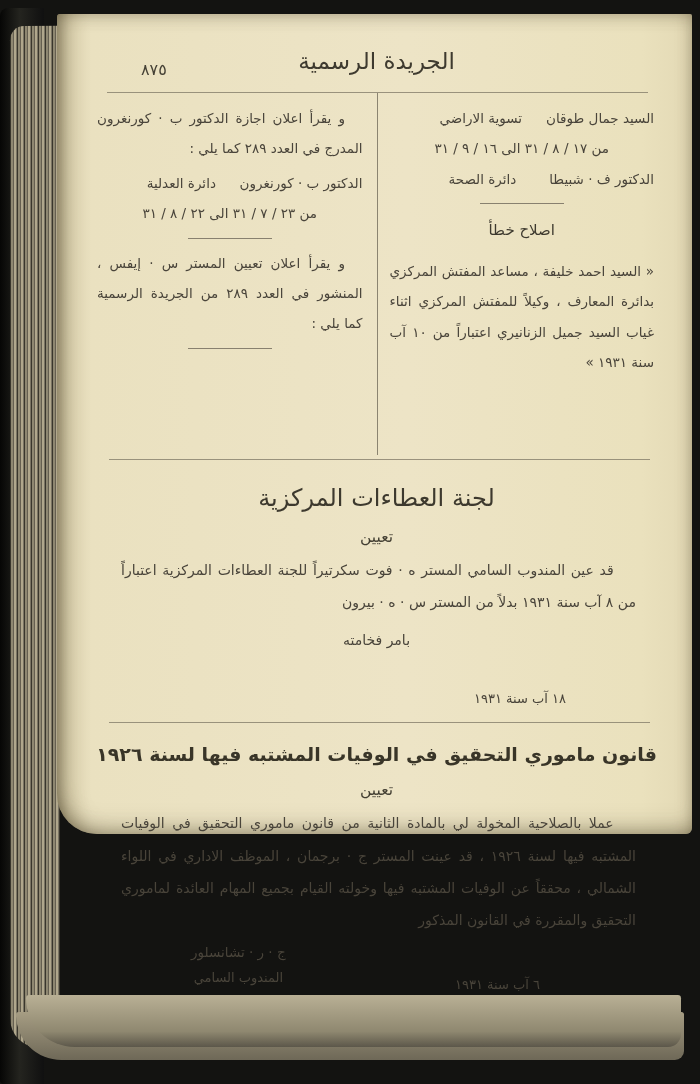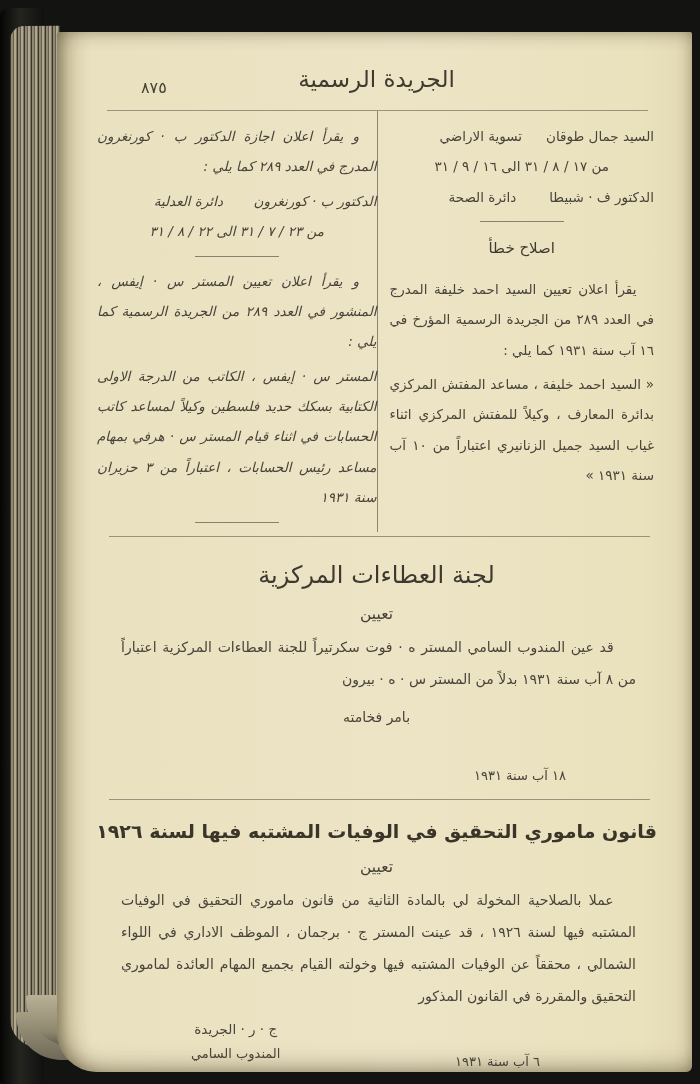--- a/index.html
+++ b/index.html
@@ -28,21 +28,21 @@
     border-radius:4px 4px 16px 60px;
   }
   .under-sheet-2{
     position:absolute;left:16px;top:1012px;width:668px;height:48px;
     background:linear-gradient(180deg,#a69d83 0%,#6e English 100%);
     background:linear-gradient(180deg,#a69d83 0%,#6e6857 100%);
     border-radius:4px 4px 14px 70px;
   }
   
   .page{
-    position:absolute;left:57px;top:32px;width:635px;height:1040px;
+    position:absolute;left:57px;top:14px;width:635px;height:820px;
     background:linear-gradient(90deg,#c9bf9d 0px,#e0d6b3 12px,#eae1c0 34px,
       #ede4c6 55%,#eae1bd 92%,#e3d9b5 100%);
     border-radius:3px 2px 6px 40px;
     box-shadow:
       inset 16px 0 26px -14px rgba(70,60,35,.6),
       inset -10px 0 18px -12px rgba(70,60,35,.40),
       inset 0 -16px 26px -16px rgba(70,60,35,.55),
       inset 0 12px 18px -12px rgba(70,60,35,.30);
   }
   .page-inner{
@@ -60,21 +60,21 @@
   .gz-pagenum{
     position:absolute;left:46px;top:22px;font-size:16px;color:#454135;
     direction:ltr;
   }
   .rule{border:0;border-top:1px solid #8b8470;margin:0;}
   .header-rule{margin:4px 10px 0 12px;opacity:.85;}
   
   .columns{display:flex;align-items:stretch;min-height:362px;}
   .col{width:50%;box-sizing:border-box;padding-top:10px;font-size:13.5px;line-height:2.25;}
   .col-right{padding-left:12px;padding-right:4px;border-left:1px solid #8b8470;}
-  .col-left{padding-left:2px;font-style:italic;}
+  .col-left{padding-right:14px;padding-left:2px;}
   .entry-row{display:flex;}
   .entry-name{white-space:nowrap;}
   .entry-dept{flex:1;text-align:center;padding-left:26px;white-space:nowrap;}
   .entry-dates{text-align:center;white-space:nowrap;letter-spacing:.5px;}
   .hr-short{width:84px;border:0;border-top:1px solid #7d7666;margin:9px auto 9px;opacity:.9;}
   .corr-heading{text-align:center;font-size:15px;color:#3e3a2f;margin:10px 0 8px;font-weight:normal;}
   .col p{margin:0 0 4px;text-align:justify;}
   .p-indent{text-indent:1.3em;}
   .full-rule{margin:4px 8px 0 14px;opacity:.85;}
   
@@ -127,34 +127,32 @@
           <span class="entry-name">السيد جمال طوقان</span>
           <span class="entry-dept">تسوية الاراضي</span>
         </div>
         <div class="entry-dates">من ١٧ / ٨ / ٣١ الى ١٦ / ٩ / ٣١</div>
         <div class="entry-row">
           <span class="entry-name">الدكتور ف · شبيطا</span>
           <span class="entry-dept">دائرة الصحة</span>
         </div>
         <hr class="hr-short">
         <h3 class="corr-heading">اصلاح خطأ</h3>
-        <p class="p-indent">يقرأ اعلان تعيين السيد احمد خليفة المدرج في العدد ٢٨٩ من الجريدة الرسمية المؤرخ في ١٦ آب سنة ١٩٣١ كما يلي :</p>
         <p>« السيد احمد خليفة ، مساعد المفتش المركزي بدائرة المعارف ، وكيلاً للمفتش المركزي اثناء غياب السيد جميل الزنانيري اعتباراً من ١٠ آب سنة ١٩٣١ »</p>
       </div>
 
       <div class="col col-left">
         <p class="p-indent">و يقرأ اعلان اجازة الدكتور ب · كورنغرون المدرج في العدد ٢٨٩ كما يلي :</p>
         <div class="entry-row">
           <span class="entry-name">الدكتور ب · كورنغرون</span>
           <span class="entry-dept">دائرة العدلية</span>
         </div>
         <div class="entry-dates">من ٢٣ / ٧ / ٣١ الى ٢٢ / ٨ / ٣١</div>
         <hr class="hr-short">
         <p class="p-indent">و يقرأ اعلان تعيين المستر س · إيفس ، المنشور في العدد ٢٨٩ من الجريدة الرسمية كما يلي :</p>
-        <p>المستر س · إيفس ، الكاتب من الدرجة الاولى الكتابية بسكك حديد فلسطين وكيلاً لمساعد كاتب الحسابات في اثناء قيام المستر س · هرفي بمهام مساعد رئيس الحسابات ، اعتباراً من ٣ حزيران سنة ١٩٣١</p>
         <hr class="hr-short">
       </div>
 
     </div>
 
     <hr class="rule full-rule">
 
     <section>
       <h2 class="sec-heading">لجنة العطاءات المركزية</h2>
       <h4 class="sec-sub">تعيين</h4>
@@ -166,21 +164,21 @@
     </section>
 
     <hr class="rule full-rule">
 
     <section>
       <h2 class="sec-heading-bold">قانون ماموري التحقيق في الوفيات المشتبه فيها لسنة ١٩٢٦</h2>
       <h4 class="sec-sub">تعيين</h4>
       <p class="sec-body">عملا بالصلاحية المخولة لي بالمادة الثانية من قانون ماموري التحقيق في الوفيات المشتبه فيها لسنة ١٩٢٦ ، قد عينت المستر ج · برجمان ، الموظف الاداري في اللواء الشمالي ، محققاً عن الوفيات المشتبه فيها وخولته القيام بجميع المهام العائدة لماموري التحقيق والمقررة في القانون المذكور</p>
       <div class="sig-area sig-area-law">
         <div class="sig-block">
-          <div class="sig-name">ج · ر · الجريدة</div>
+          <div class="sig-name">ج · ر · تشانسلور</div>
           <div class="sig-title">المندوب السامي</div>
         </div>
         <div class="sig-date">٦ آب سنة ١٩٣١</div>
       </div>
     </section>
 
   </div>
 </div>
 
 </body></html>

